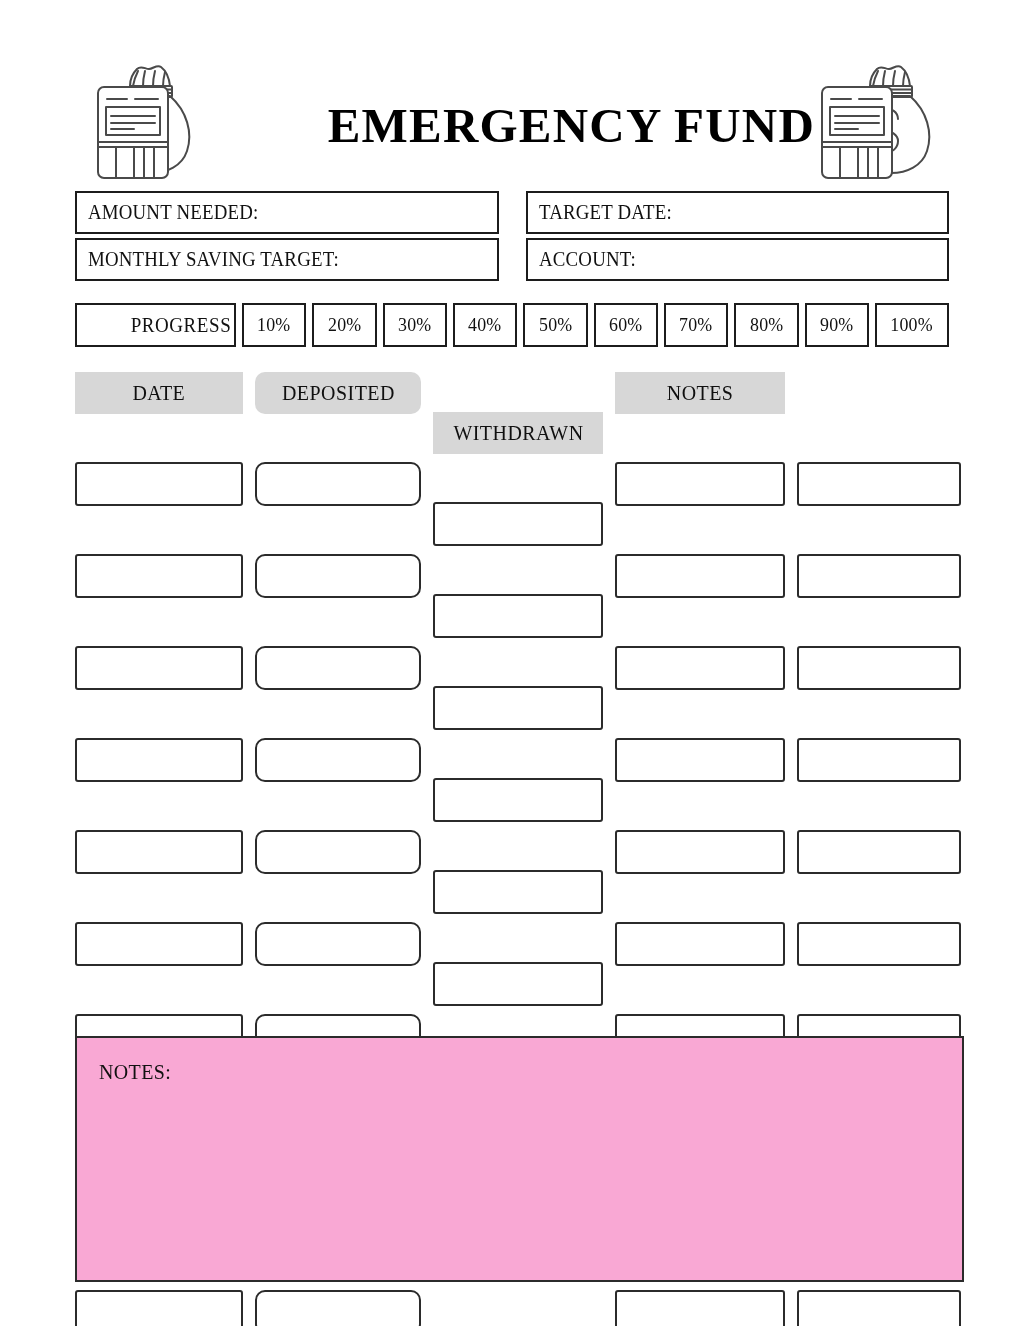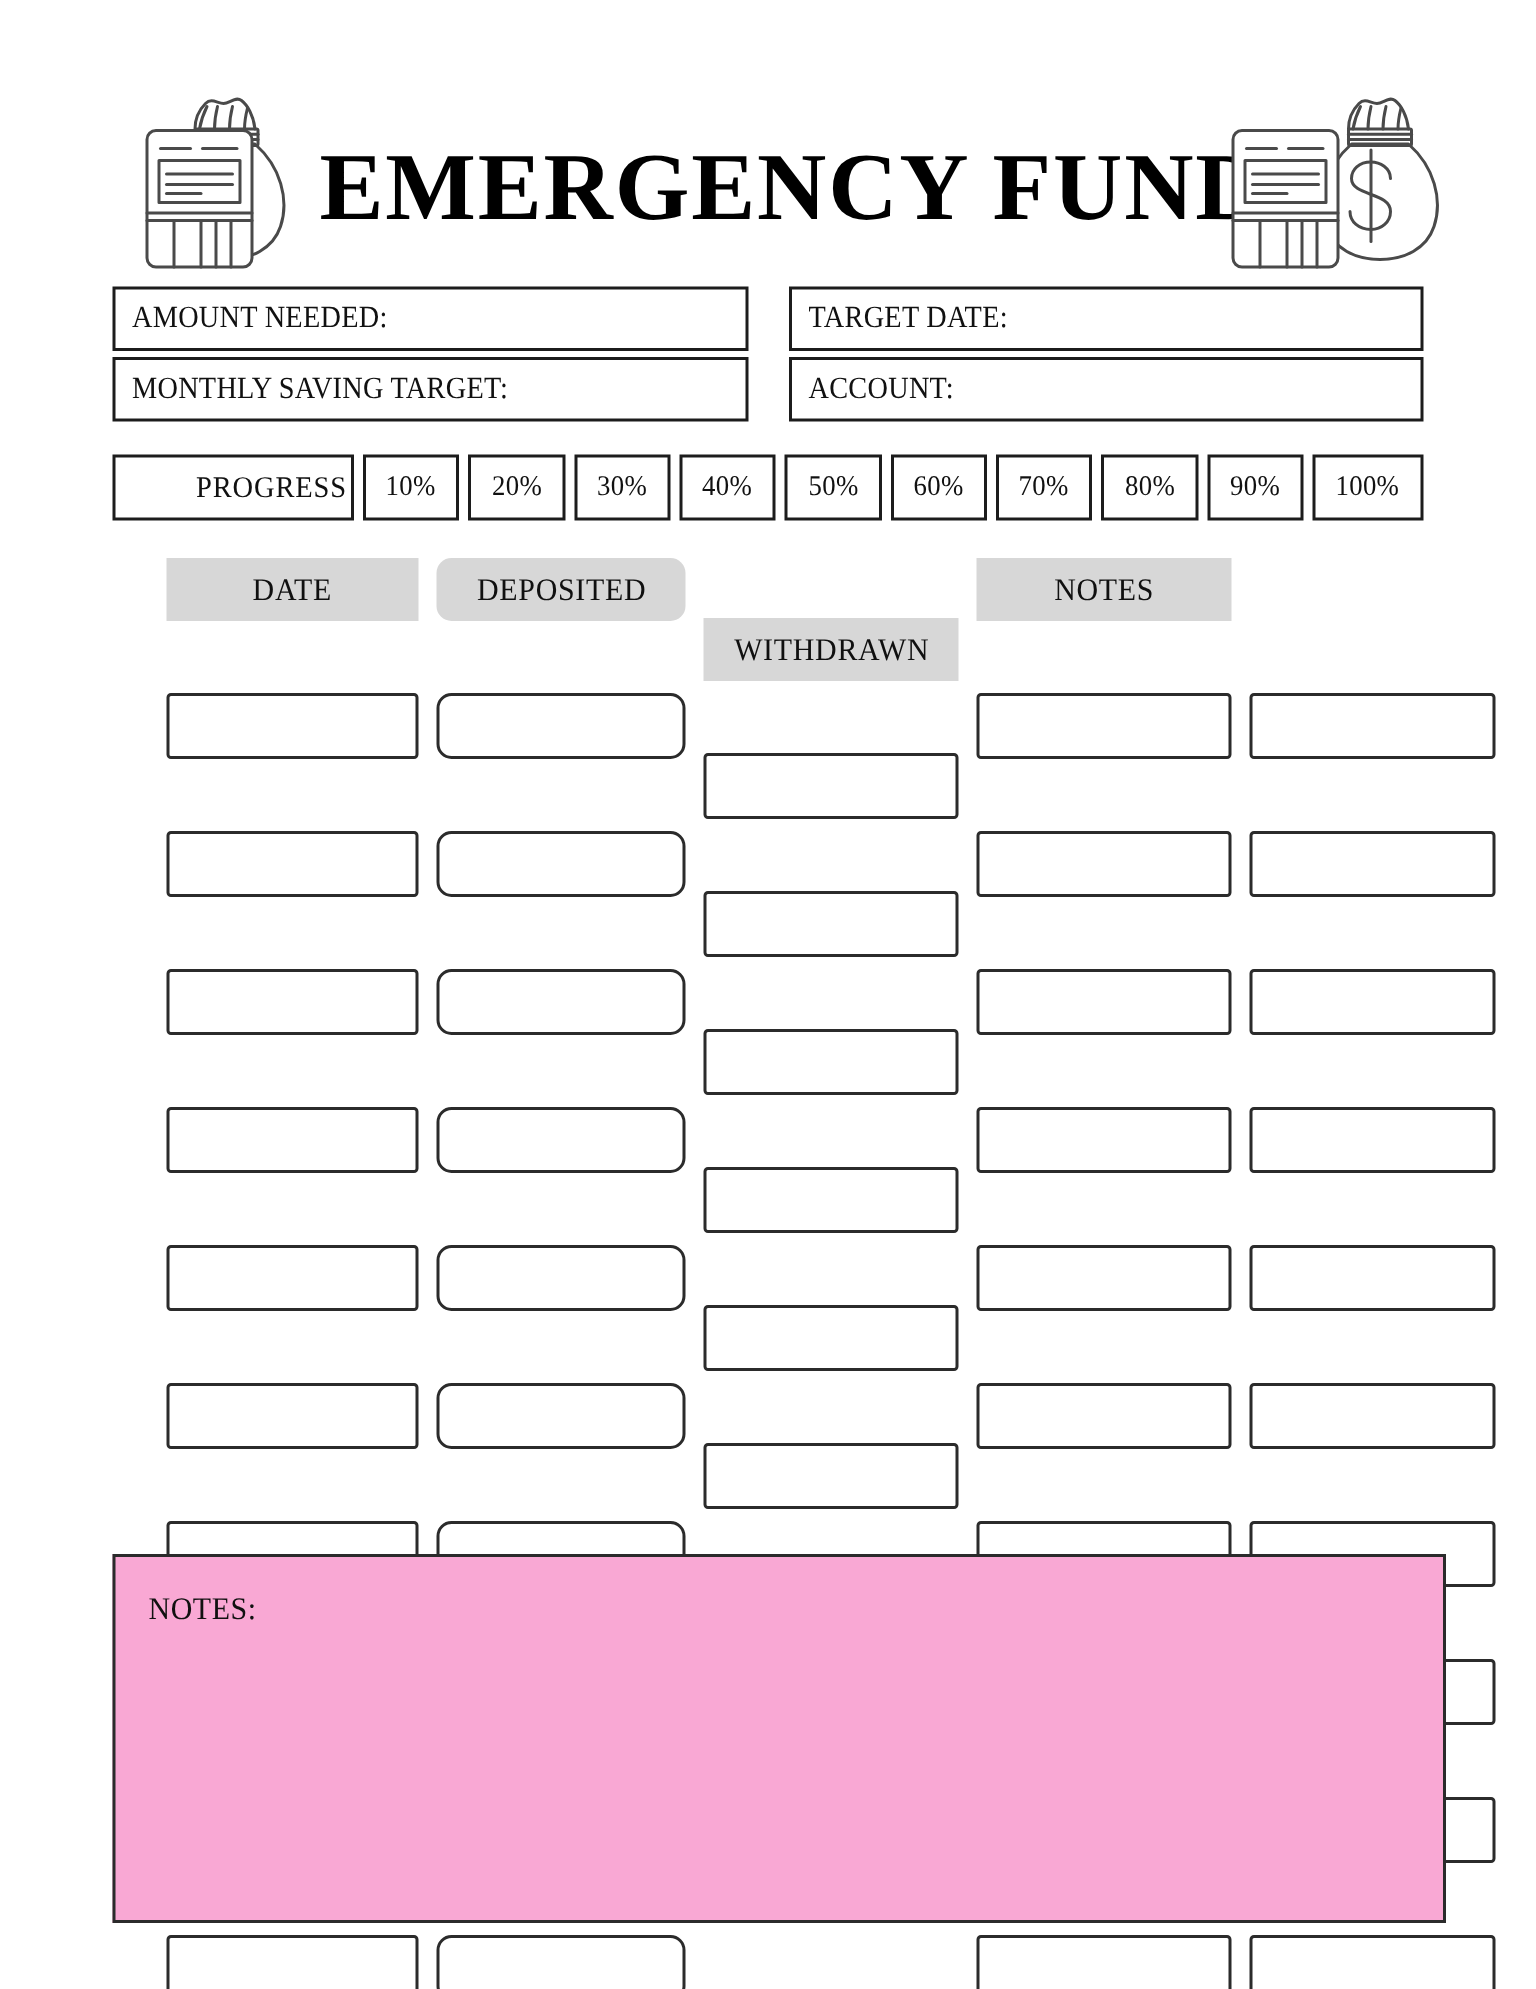--- a/index.html
+++ b/index.html
@@ -42,21 +42,21 @@
     height: 125px;
     flex: 0 0 auto;
     display: block;
   }
   .header-icon.right { margin-right: 4px; }
   .page-title {
     flex: 1 1 auto;
     text-align: right;
     font-family: "Liberation Serif", "DejaVu Serif", serif;
     font-weight: bold;
-    font-size: 64px;
+    font-size: 49px;
     letter-spacing: 1.2px;
     line-height: 1;
     white-space: nowrap;
     color: #000000;
     margin: 14px 0 0 8px;
     padding-top: 6px;
   }
 
   
   .fields {
@@ -163,21 +163,21 @@
     white-space: nowrap;
     color: #101010;
   }
   .body-cell {
     border: 2.5px solid #2b2b2b;
     border-radius: 3px;
     height: 44px;
   }
 
   
-  .c-date     { flex: 0 0 168px; width: 168px; margin-left: 36px; }
+  .c-date     { flex: 0 0 168px; width: 168px; }
   .c-deposit  { flex: 0 0 166px; width: 166px; border-radius: 10px; }
   .c-withdraw { flex: 0 0 170px; width: 170px; margin-top: 40px; }
   .c-notes    { flex: 0 0 170px; width: 170px; }
   .c-balance  { flex: 0 0 164px; width: 164px; }
 
   
   .notes-box {
     position: absolute;
     left: 75px;
     top: 1036px;

